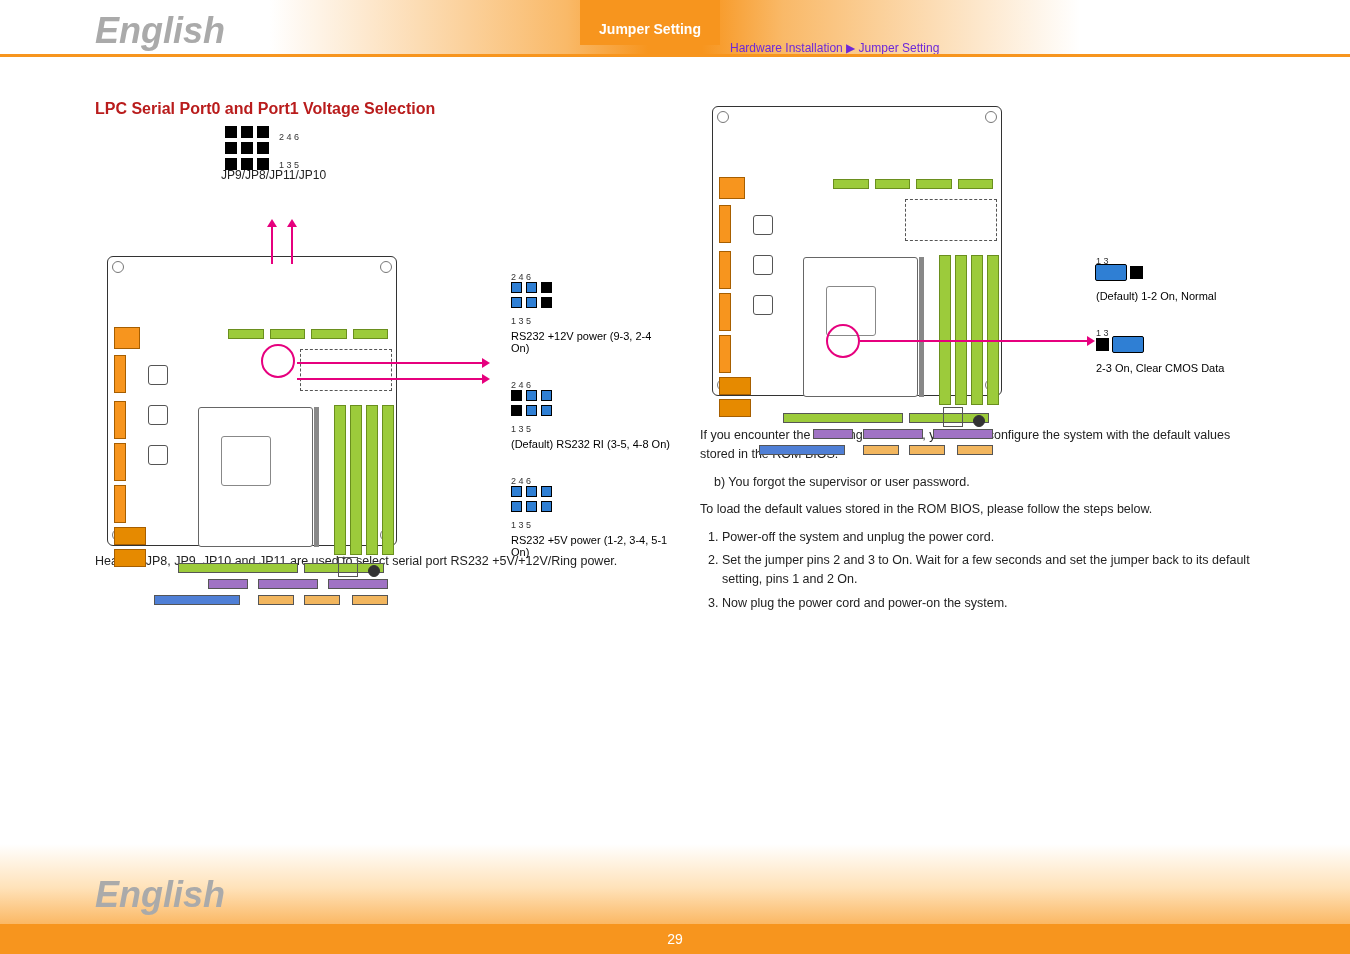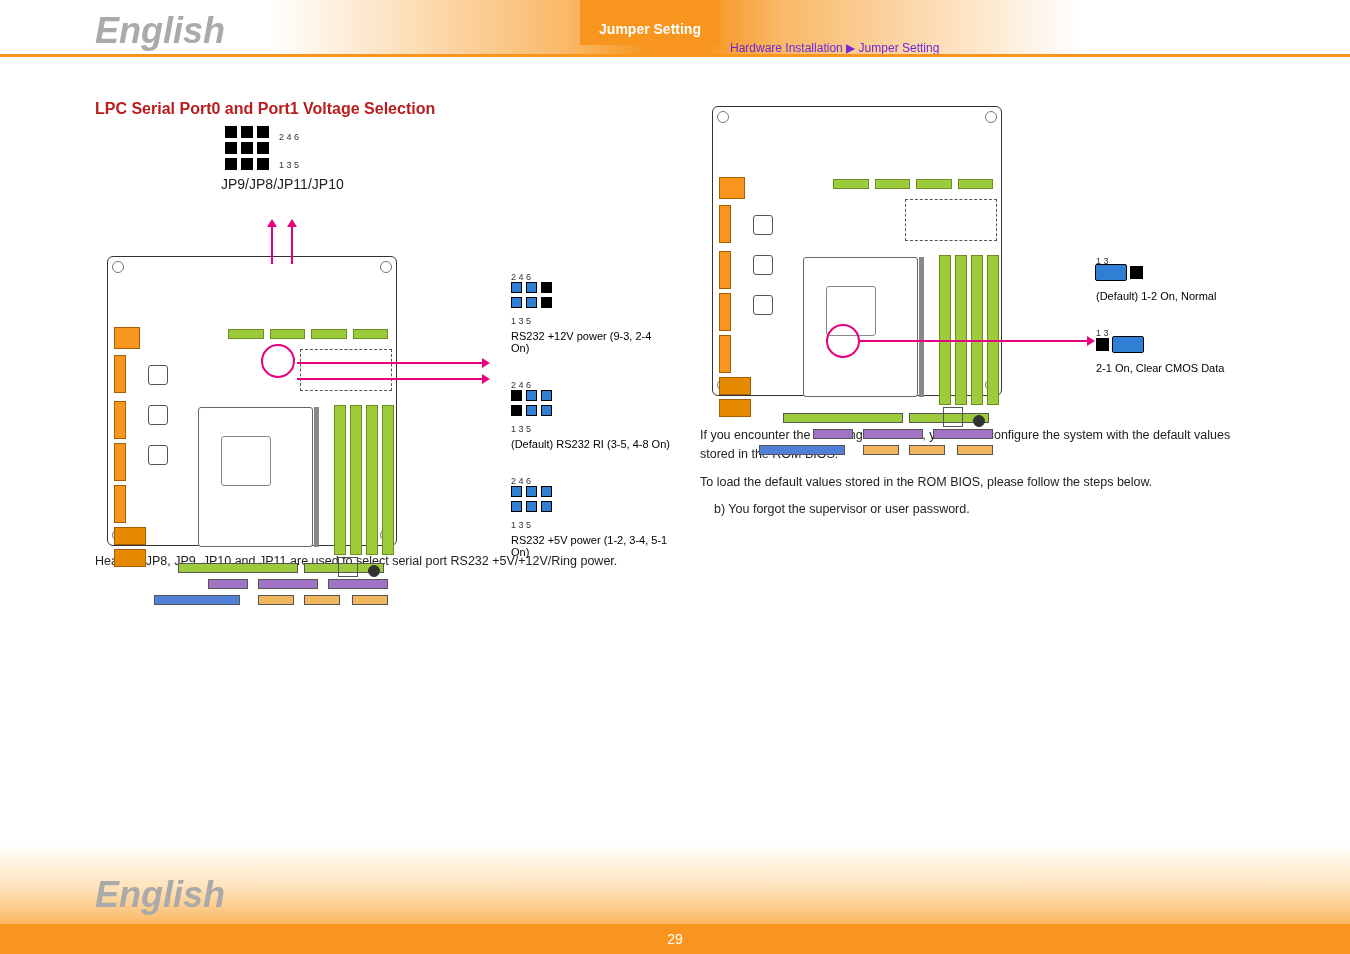--- a/index.html
+++ b/index.html
@@ -126,21 +126,21 @@
     <div class="sec-title">LPC Serial Port0 and Port1 Voltage Selection</div>
 
     <div style="position:relative;height:60px;margin-left:130px;margin-top:4px;">
       <div class="jumper-3x3">
         <span class="cell r1 col1"></span><span class="cell r1 col2"></span><span class="cell r1 col3"></span>
         <span class="cell r2 col1"></span><span class="cell r2 col2"></span><span class="cell r2 col3"></span>
         <span class="cell r3 col1"></span><span class="cell r3 col2"></span><span class="cell r3 col3"></span>
       </div>
       <div style="position:absolute;left:54px;top:6px;" class="pin-side">2  4  6</div>
       <div style="position:absolute;left:54px;top:34px;" class="pin-side">1  3  5</div>
-      <div style="position:absolute;left:-4px;top:50px;font-size:14px;">JP9/JP8/JP11/JP10</div>
+      <div style="position:absolute;left:-4px;top:42px;font-size:12px;">JP9/JP8/JP11/JP10</div>
     </div>
 
     <div class="board-wrap">
       <div class="board">
         <span class="hole tl"></span>
           <span class="hole tr"></span>
           <span class="hole bl"></span>
           <span class="hole br"></span>
         <span class="io a"></span>
           <span class="io v v1"></span>
@@ -274,29 +274,34 @@
             <span class="cap w2 left"></span>
           </div>
           <div class="detail-label">(Default) 1-2 On, Normal</div>
         </div>
         <div class="detail-row">
           <div class="pin-side">1     3</div>
           <div class="jumper-1x3">
             <span class="cell a black"></span><span class="cell b black"></span><span class="cell c black"></span>
             <span class="cap w2 right"></span>
           </div>
-          <div class="detail-label">2-1 On, Clear CMOS Data</div>
+          <div class="detail-label">2-3 On, Clear CMOS Data</div>
         </div>
       </div>
     </div>
 
     <div class="body">
       <p>If you encounter the following conditions, you can reconfigure the system with the default values stored in the ROM BIOS.</p>
+      <p style="padding-left:14px;">b) You forgot the supervisor or user password.</p>
       <p>To load the default values stored in the ROM BIOS, please follow the steps below.</p>
-      <p style="padding-left:14px;">b) You forgot the supervisor or user password.</p>
+      <ol>
+        <li>Power-off the system and unplug the power cord.</li>
+        <li>Set the jumper pins 2 and 3 to On. Wait for a few seconds and set the jumper back to its default setting, pins 1 and 2 On.</li>
+        <li>Now plug the power cord and power-on the system.</li>
+      </ol>
     </div>
   </div>
 
   <div class="bottom-band"></div>
   <div class="chapter-header" style="top:auto;bottom:38px;left:95px;">
     <span class="eng">English</span>
   </div>
   <div class="footer-bar">
     <span>29</span>
   </div>

